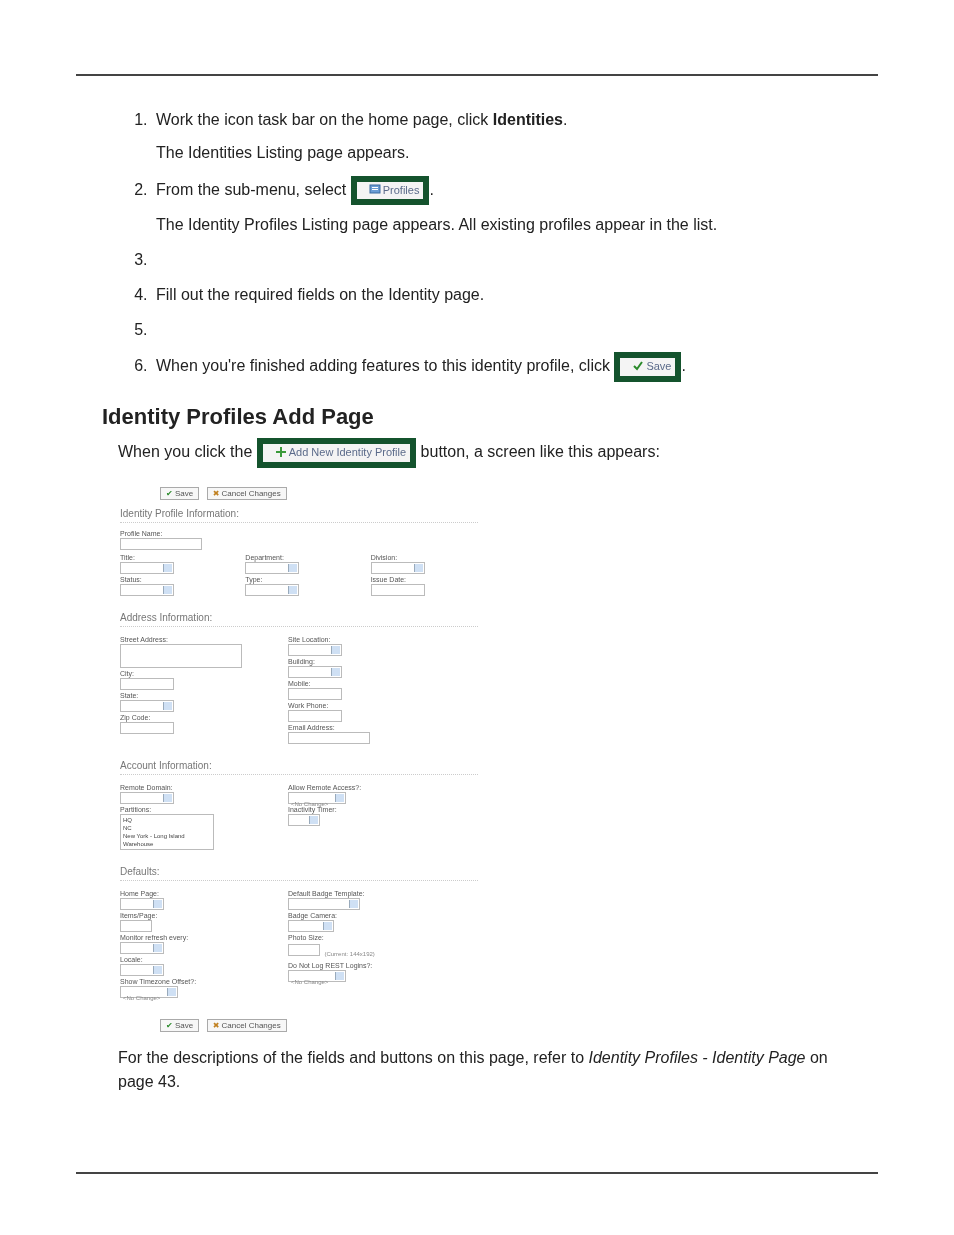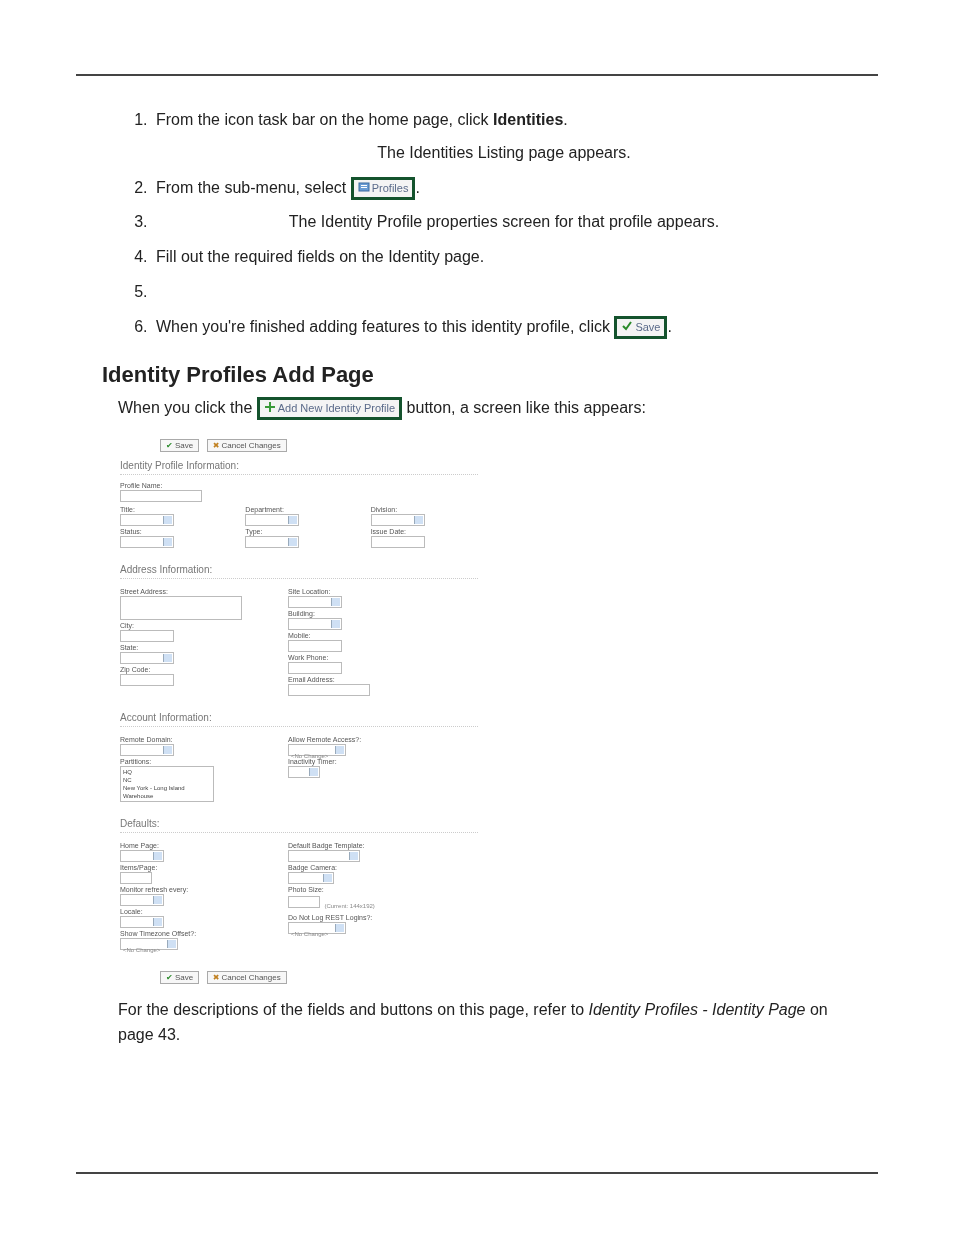--- a/index.html
+++ b/index.html
@@ -30,36 +30,35 @@
     padding: 0 0 0 20px;
     font-size: 16px;
     line-height: 1.55;
   }
   ol.main > li {
     margin-bottom: 10px;
     padding-left: 4px;
   }
   ol.main > li > .sub {
     margin-top: 8px;
-    text-align: center;
   }
   ul.bullets {
     margin: 6px 0 6px 14px;
     padding-left: 20px;
   }
   ul.bullets li {
     margin: 2px 0;
   }
   .inline-btn {
     display: inline-block;
     vertical-align: middle;
     background: #f4f4f4;
-    border: 3px solid #14532d;
+    border: 6px solid #14532d;
     font-size: 11px;
-    padding: 1px 4px 1px 4px;
+    padding: 1px 4px 1px 12px;
     color: #5b6b8a;
     line-height: 14px;
   }
   .inline-btn .ic {
     display: inline-block;
     vertical-align: middle;
     margin-right: 2px;
   }
   .inline-btn.add { color: #5b6b8a; }
   .h3 {
@@ -153,37 +152,37 @@
   .gap-right { width: 150px; }
 </style>
 </head>
 <body>
 
 <div class="page">
   <div class="inner">
 
     <ol class="main">
       <li>
-        <span>From the icon task bar on the home page, click </span><b>Identities</b><span>.</span>
+        <span>Work the icon task bar on the home page, click </span><b>Identities</b><span>.</span>
         <div class="sub">The Identities Listing page appears.</div>
       </li>
       <li>
         <span>From the sub-menu, select </span>
         <span class="inline-btn">
           <span class="ic">
             <svg width="12" height="12" viewBox="0 0 12 12">
                 <rect x="1" y="2" width="10" height="8" fill="#6a9cd4" stroke="#3a6aa0"></rect>
                 <rect x="3" y="4" width="6" height="1" fill="#fff"></rect>
                 <rect x="3" y="6" width="6" height="1" fill="#fff"></rect>
               </svg>
           </span><span>Profiles</span>
         </span><span>.</span>
-      </li>
-      <li>
-        <div class="sub">The Identity Profile properties screen for that profile appears.</div>
+        <div class="sub">The Identity Profiles Listing page appears. All existing profiles appear in the list.</div>
+      </li>
+      <li>
       </li>
       <li>
         <span>Fill out the required fields on the Identity page.</span>
       </li>
       <li>
       </li>
       <li>
         <span>When you're finished adding features to this identity profile, click </span>
         <span class="inline-btn">
           <span class="ic">

